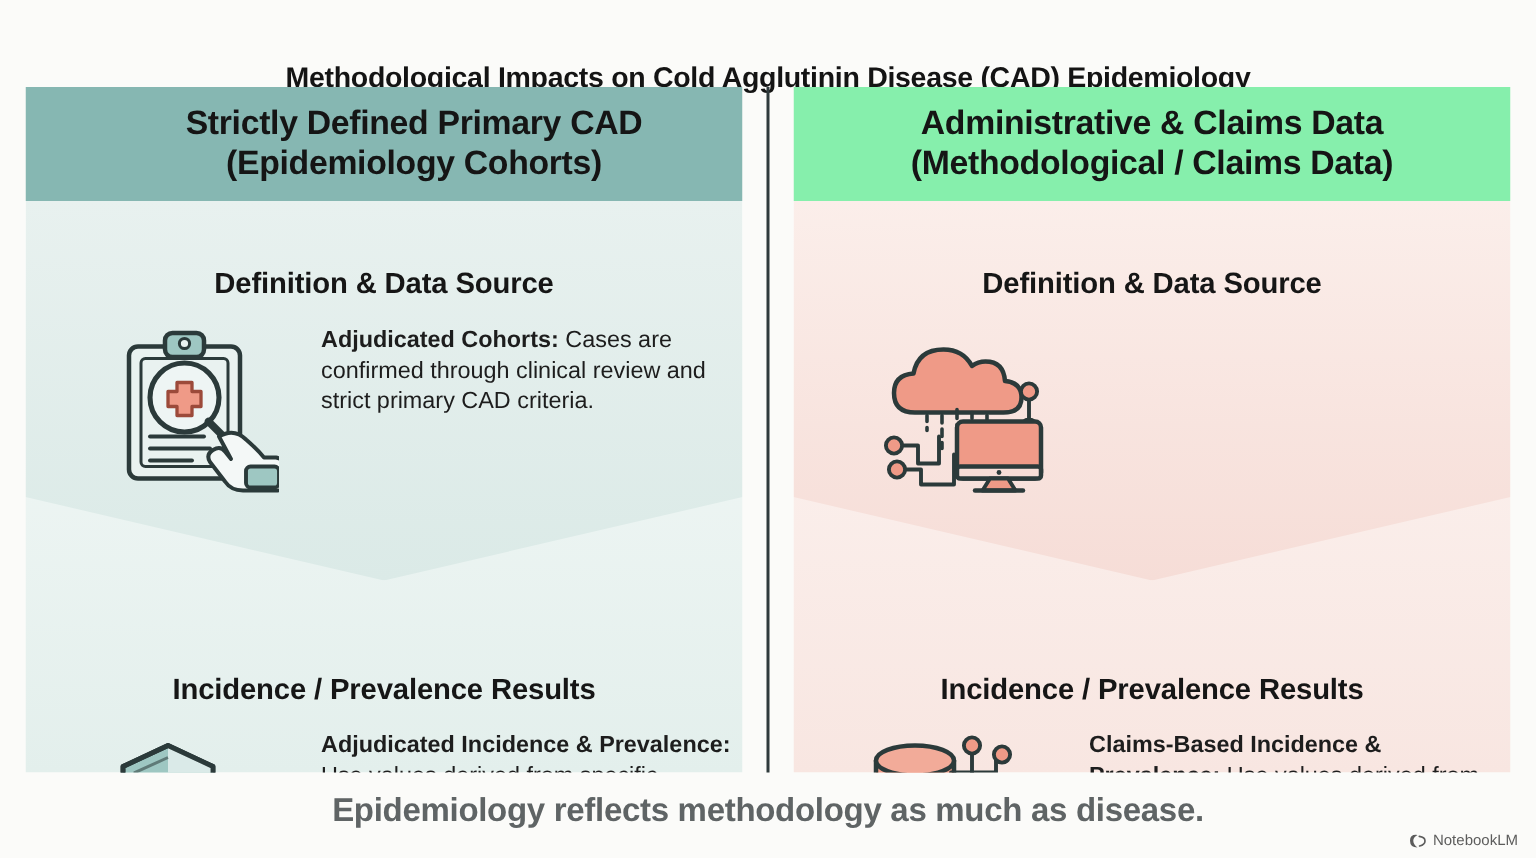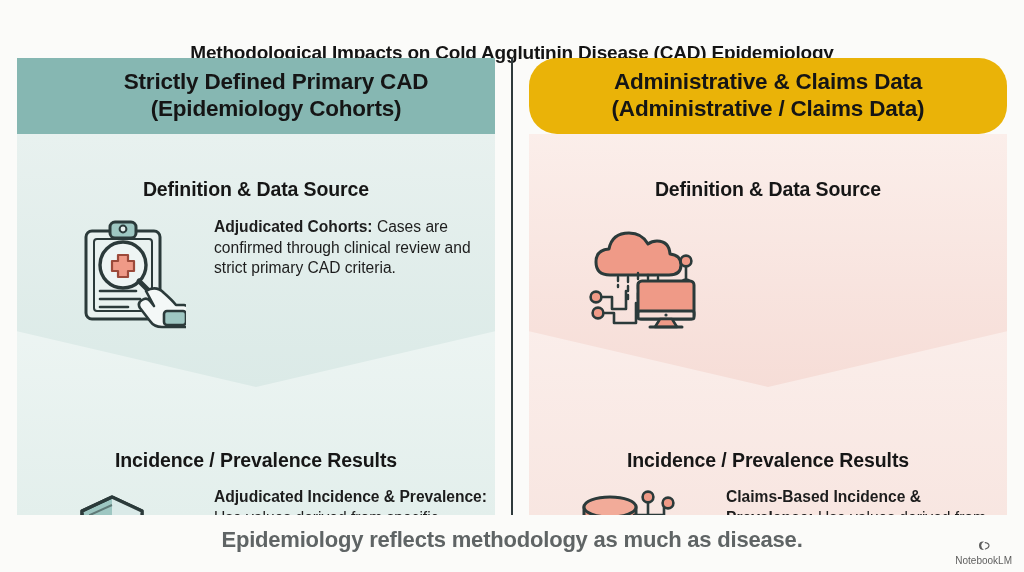--- a/index.html
+++ b/index.html
@@ -53,21 +53,21 @@
     align-items: center;
     justify-content: center;
     text-align: center;
     font-size: 22.5px;
     font-weight: 700;
     line-height: 1.18;
     color: #151515;
     letter-spacing: -0.2px;
   }
   #column-left  .col-header { background: #86b7b2; padding-left: 40px; }
-  #column-right .col-header { background: #eab308; border-radius: 28px; }
+  #column-right .col-header { background: #86efac; }
 
   .col-body {
     position: relative;
     height: 413px;
   }
 
   
   .section-upper {
     position: absolute;
     left: 0; top: 0;
@@ -163,26 +163,24 @@
     font-size: 22px;
     font-weight: 700;
     color: #5f6465;
     letter-spacing: -0.2px;
   }
   #watermark {
     position: absolute;
     right: 12px;
     bottom: 6px;
     display: flex;
-    align-items: center;
     gap: 4px;
     font-size: 10px;
     color: #3a3a3a;
     opacity: .82;
-    flex-direction: column;
   }
   #watermark svg { display: block; }
 </style>
 </head>
 <body>
 
 <div id="page">
 
   <div id="main-title">Methodological Impacts on Cold Agglutinin Disease (CAD) Epidemiology</div>
 
@@ -257,21 +255,21 @@
     </div>
   </div>
 
   <div id="center-divider"></div>
 
   <div class="column" id="column-right">
 
     <div class="col-header">
       <div>
         <span>Administrative &amp; Claims Data</span><br>
-        <span>(Administrative / Claims Data)</span>
+        <span>(Methodological / Claims Data)</span>
       </div>
     </div>
 
     <div class="col-body">
       <div class="section-lower"></div>
       <div class="section-upper"></div>
 
       <div class="section-heading heading-upper">Definition &amp; Data Source</div>
       <div class="content-row row-upper">
         <div class="icon-cell">

